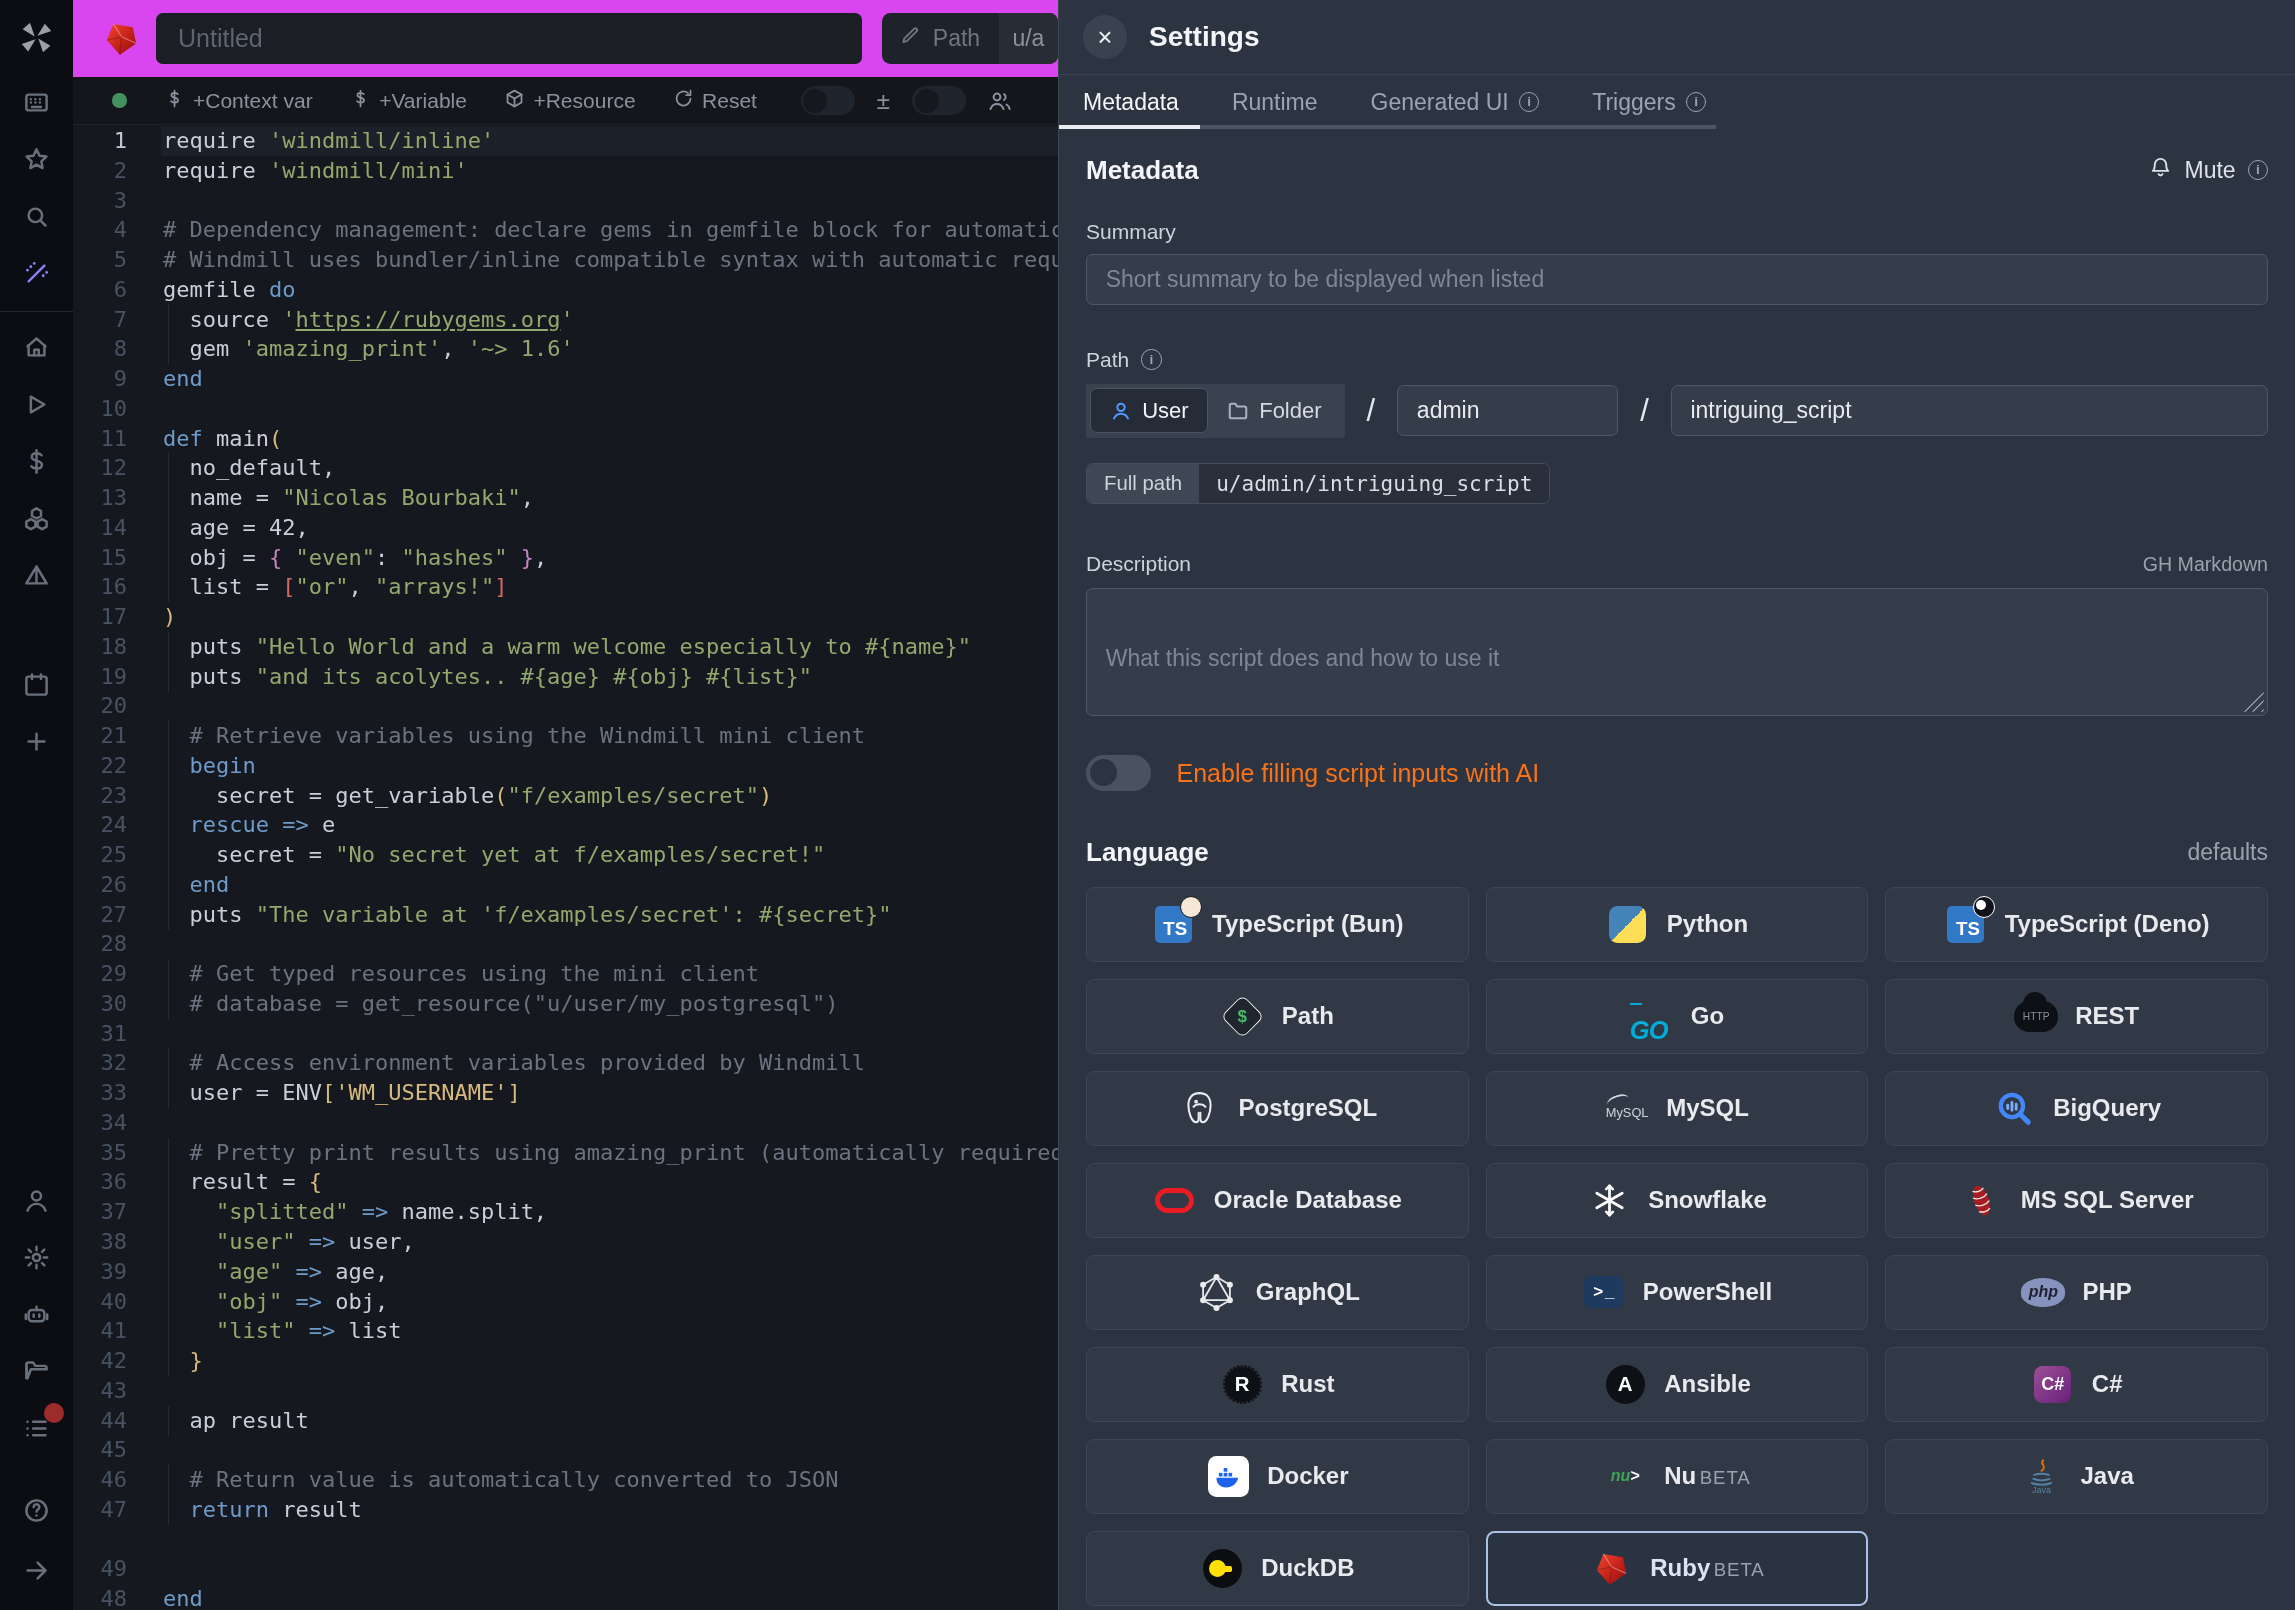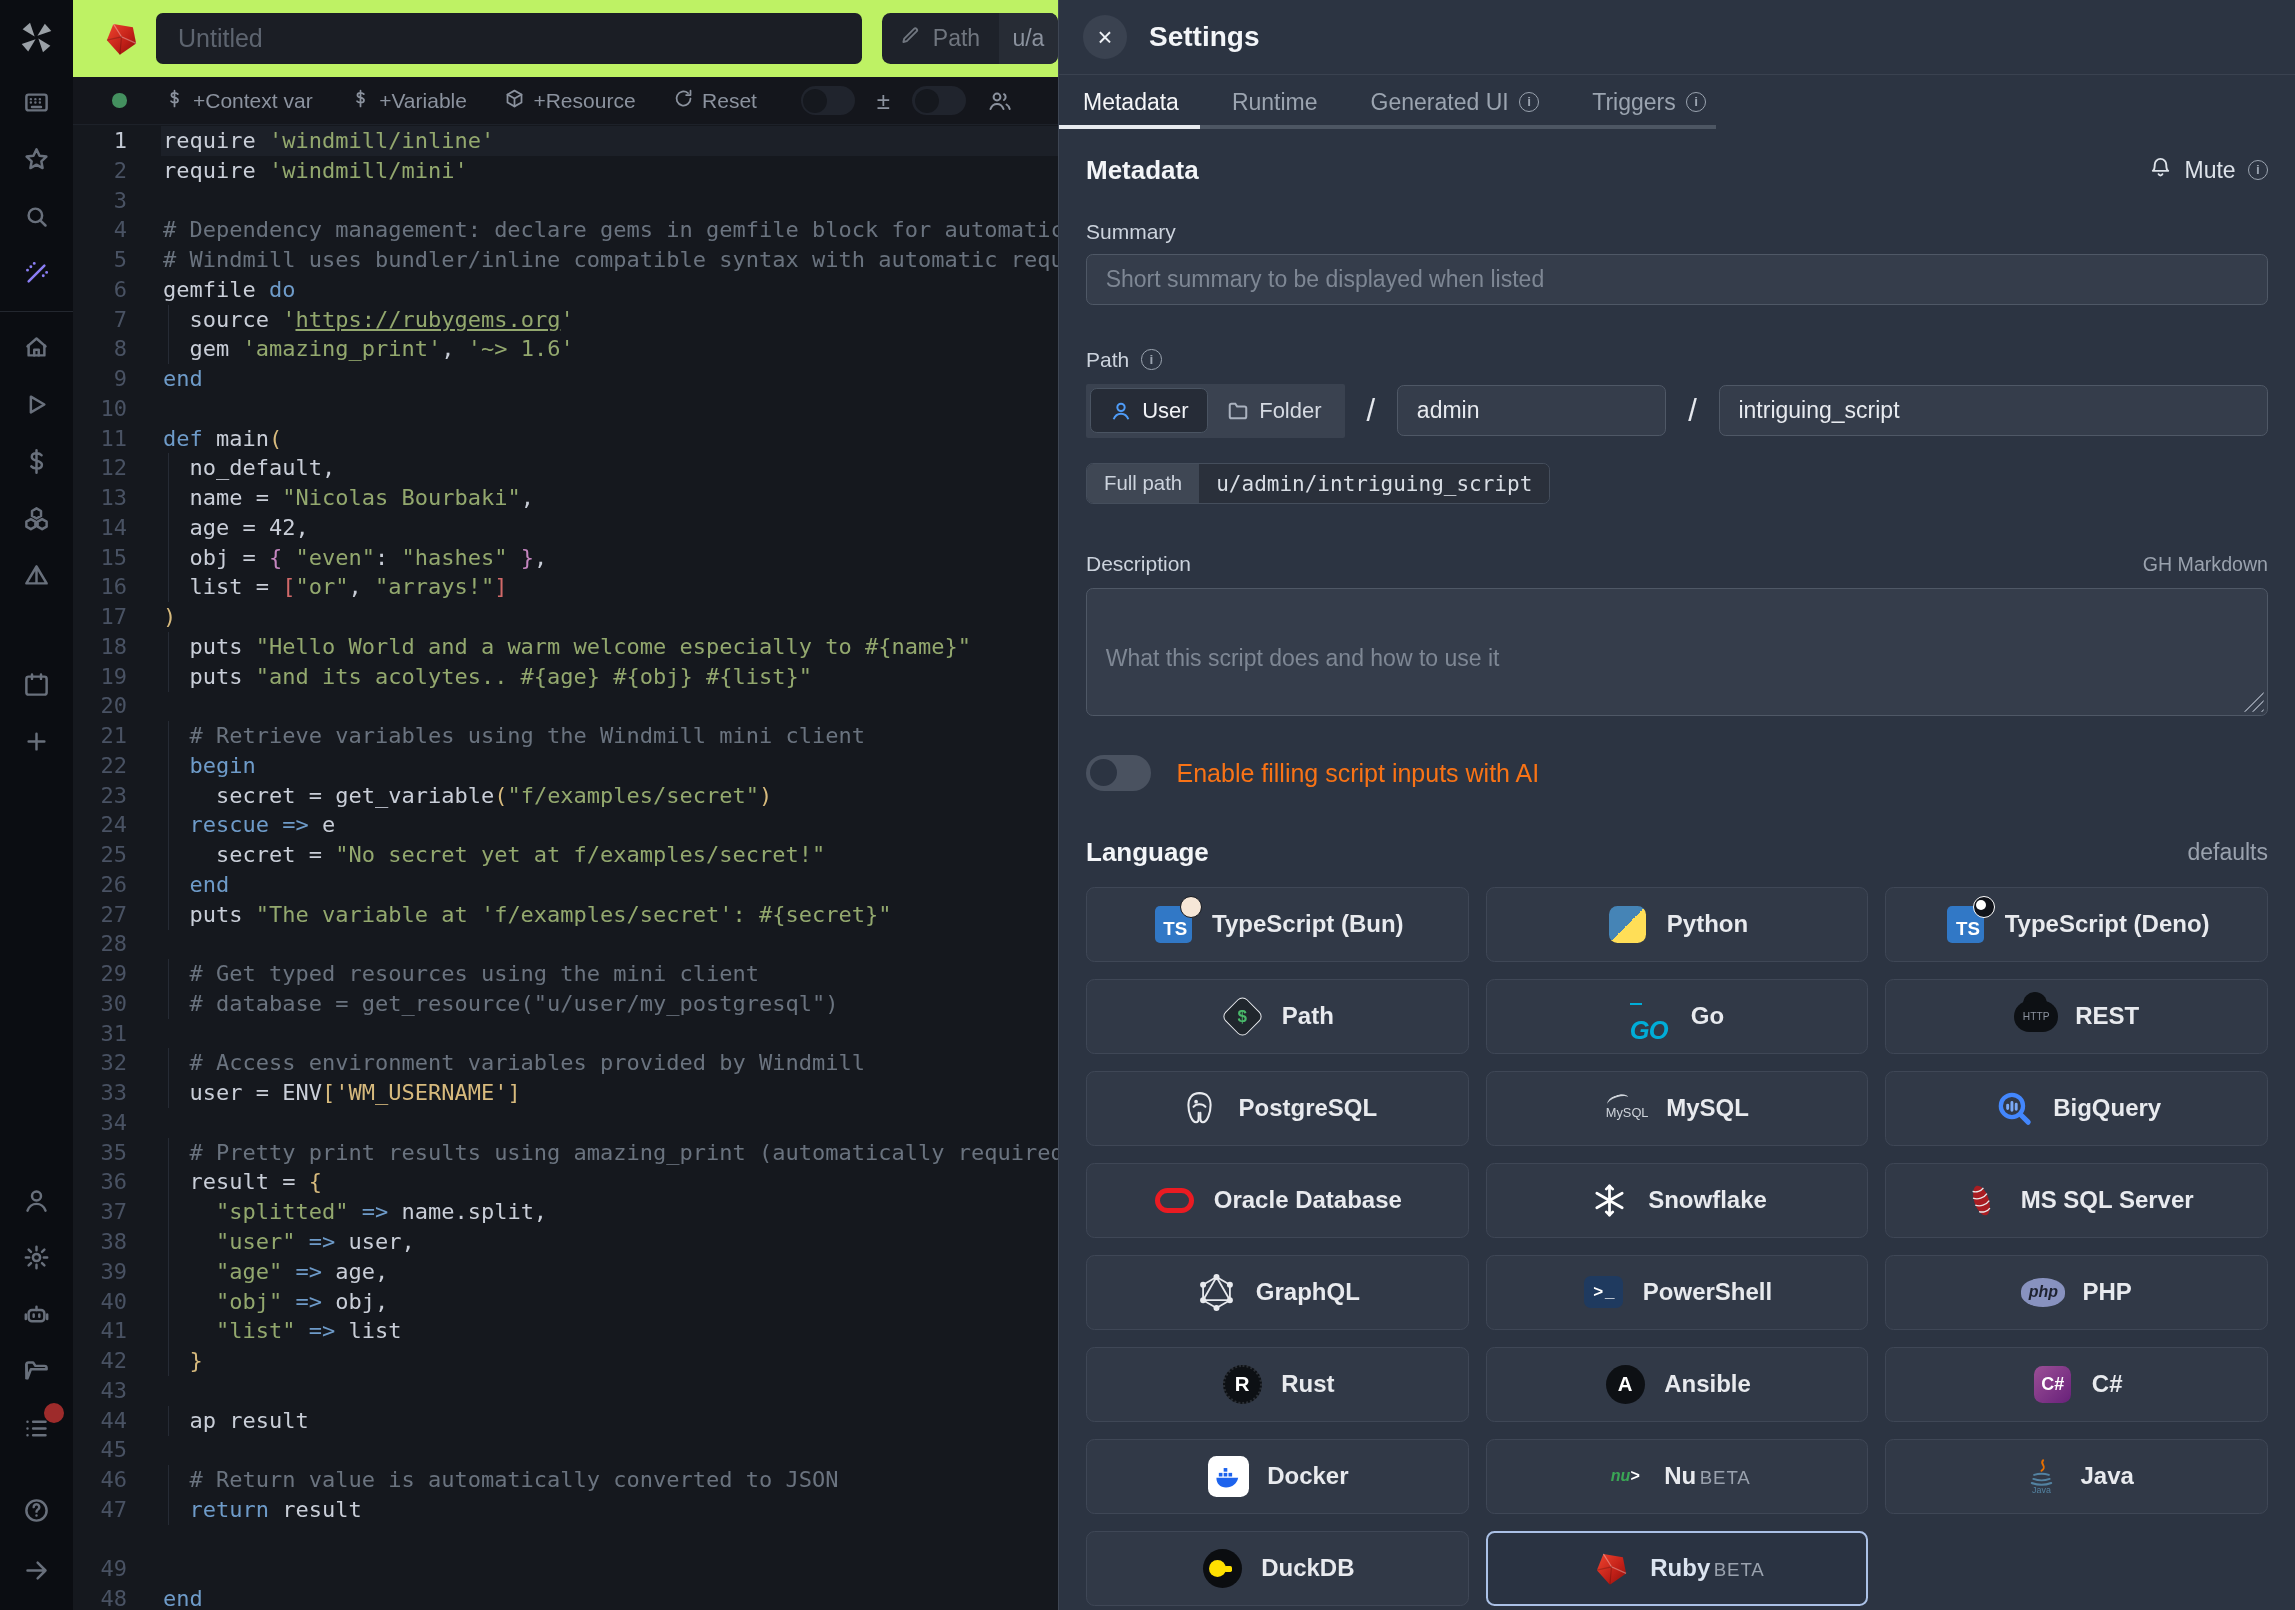--- a/index.html
+++ b/index.html
@@ -19,21 +19,21 @@
   .sb-div { width:73px; height:0.9px; background:#23272f; margin:22px 0 20.4px 0; }
   .g3 { margin-top:78px; }
   .sb-spacer { flex:1; }
   .g4 { margin-bottom:0; }
   .g5 { margin:51px 0 24px 0; gap:29px; }
   .badge-dot { position:absolute; top:-10.2px; right:-12px; width:20.4px; height:20.4px; border-radius:50%;
                background:#9e2b2b; }
 
   
   .main { position:absolute; left:73px; top:0; width:985px; height:1610px; background:#15181e; }
-  .topbar { position:relative; height:77px; background:#bef264; }
+  .topbar { position:relative; height:77px; background:#d946ef; }
   .ruby-logo-sm { position:absolute; left:29px; top:18.7px; width:39px; height:39px; }
   .title-input { position:absolute; left:83px; top:12.8px; width:706px; height:51px; background:#1b1e25;
                  border-radius:6.8px; color:#5d646f; font-size:25px; display:flex; align-items:center;
                  padding-left:22px; }
   .path-chip { position:absolute; right:0px; top:12.8px; height:51px; display:flex; align-items:stretch;
                background:#1e222a; border-radius:8.5px; overflow:hidden; }
   .path-chip .pc-left { display:flex; align-items:center; gap:12px; padding:0 18.7px; color:#70767f; font-size:23px; }
   .path-chip .pc-left svg { width:20.4px; height:20.4px; stroke:#70767f; fill:none; stroke-width:2.2; }
   .path-chip .pc-right { background:#272c35; color:#8b929e; font-size:23px; display:flex; align-items:center;
                padding:0 13.6px; }
@@ -474,21 +474,21 @@
           <span>User</span>
         </div>
         <div class="seg">
           <svg viewBox="0 0 24 24" stroke="#aab2bf">
               <path d="M3 6a2 2 0 0 1 2-2h4l2 3h8a2 2 0 0 1 2 2v9a2 2 0 0 1-2 2H5a2 2 0 0 1-2-2z"></path>
             </svg>
           <span>Folder</span>
         </div>
       </div>
       <div class="slash">/</div>
-      <div class="inp" style="width:269px;">
+      <div class="inp" style="width:221px;">
         <span>admin</span>
       </div>
       <div class="slash">/</div>
       <div class="inp" style="flex:1;">
         <span>intriguing_script</span>
       </div>
     </div>
 
     <div style="margin-top:25.5px;">
       <div class="fullpath">

